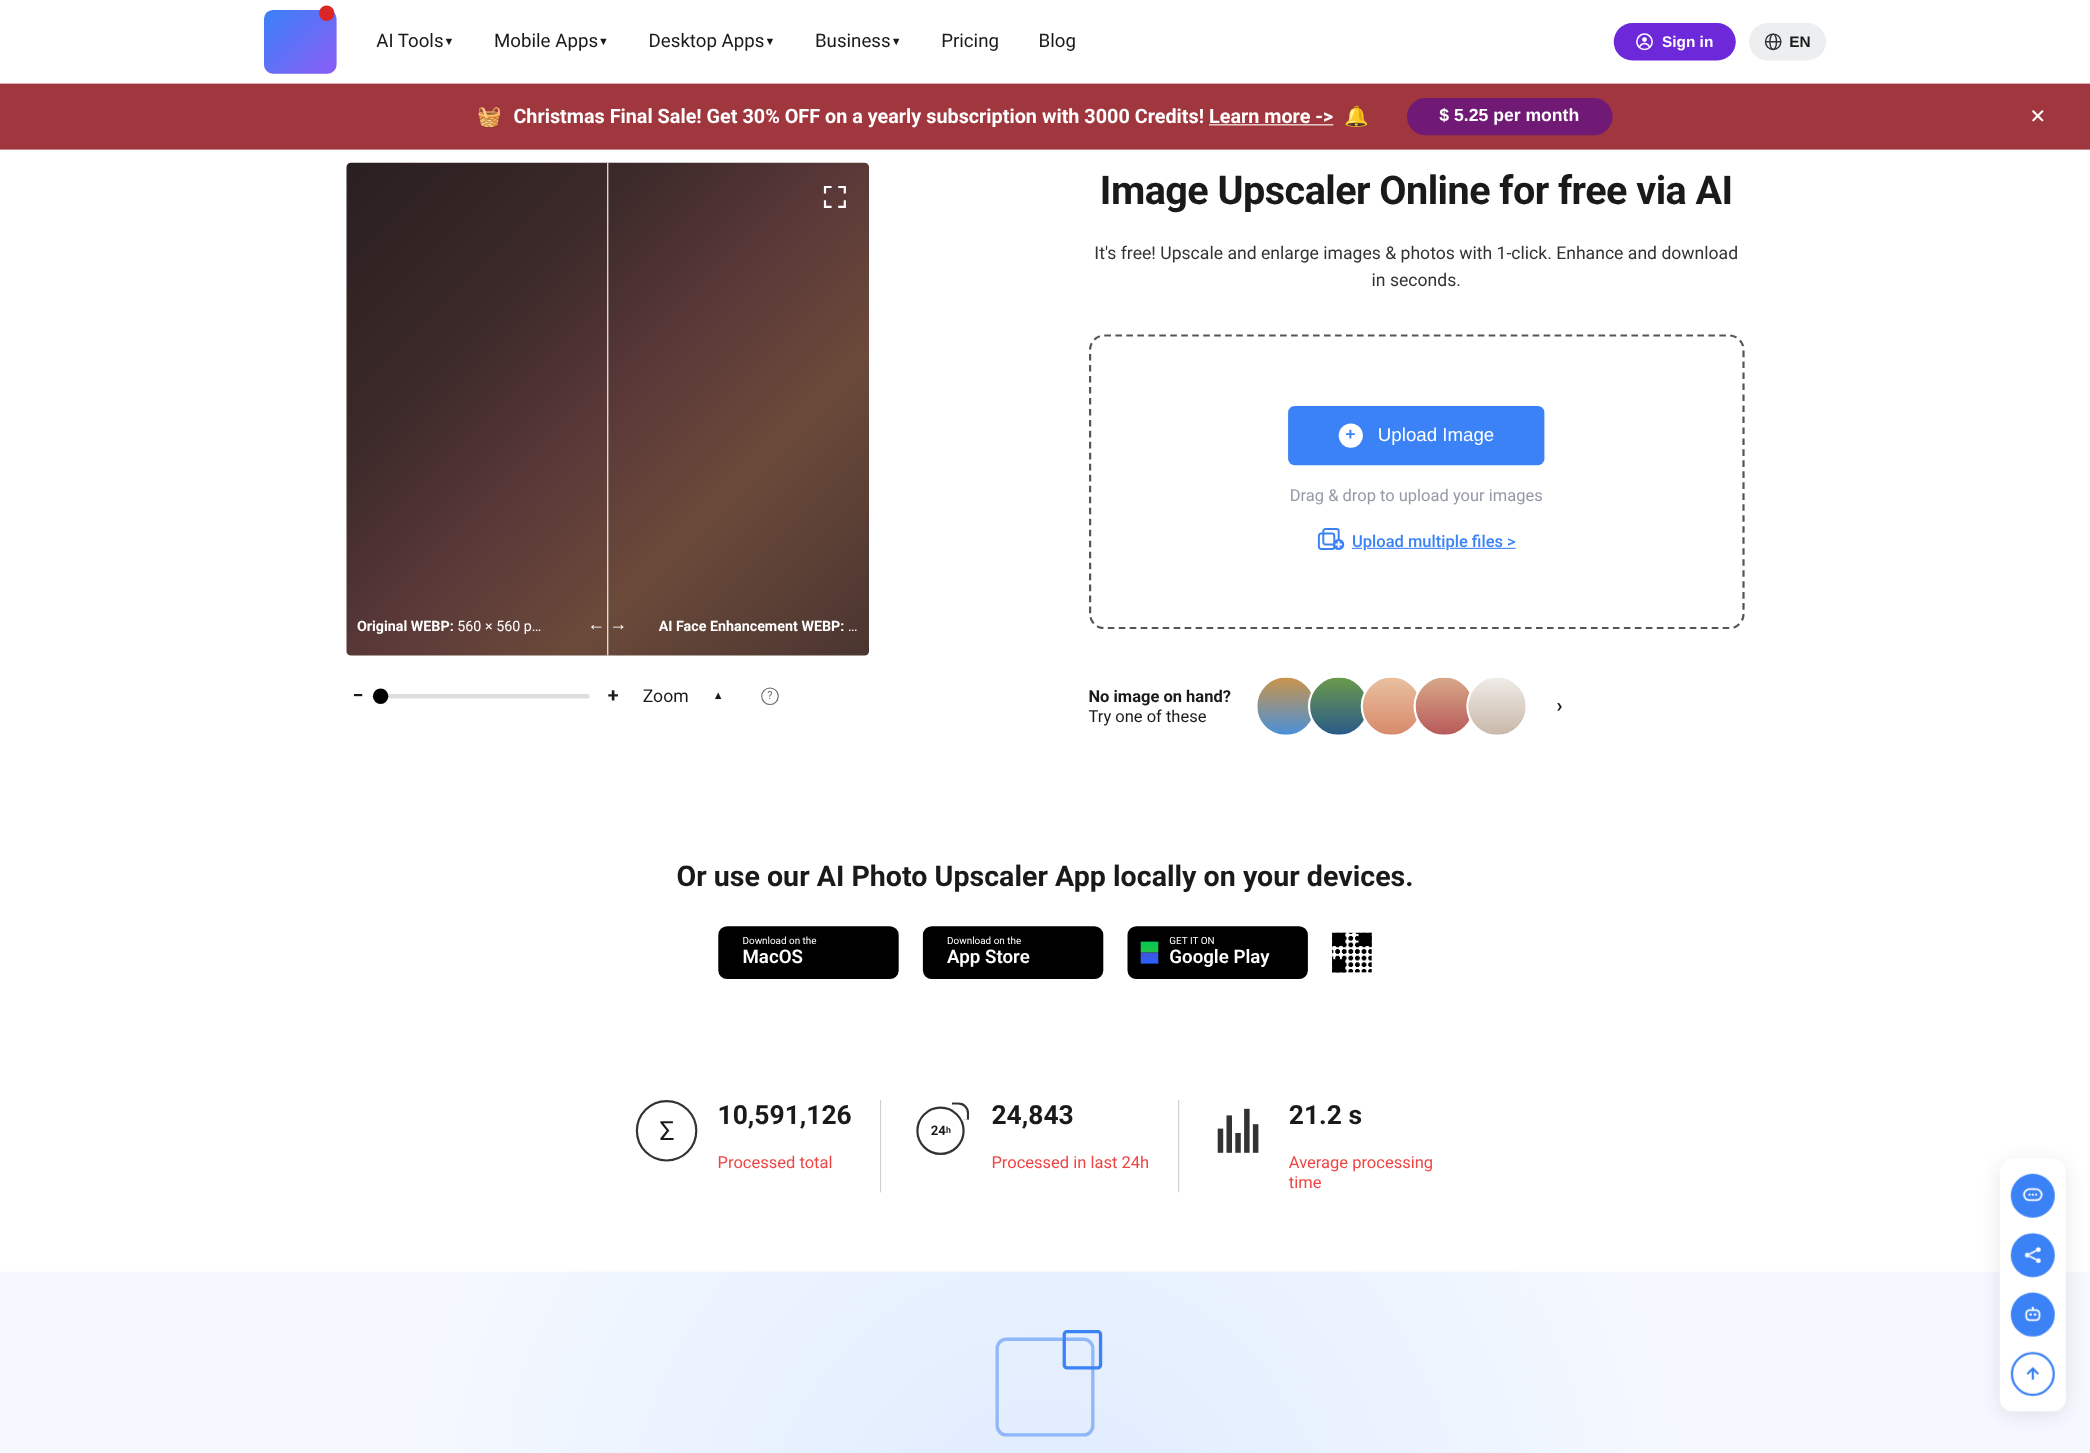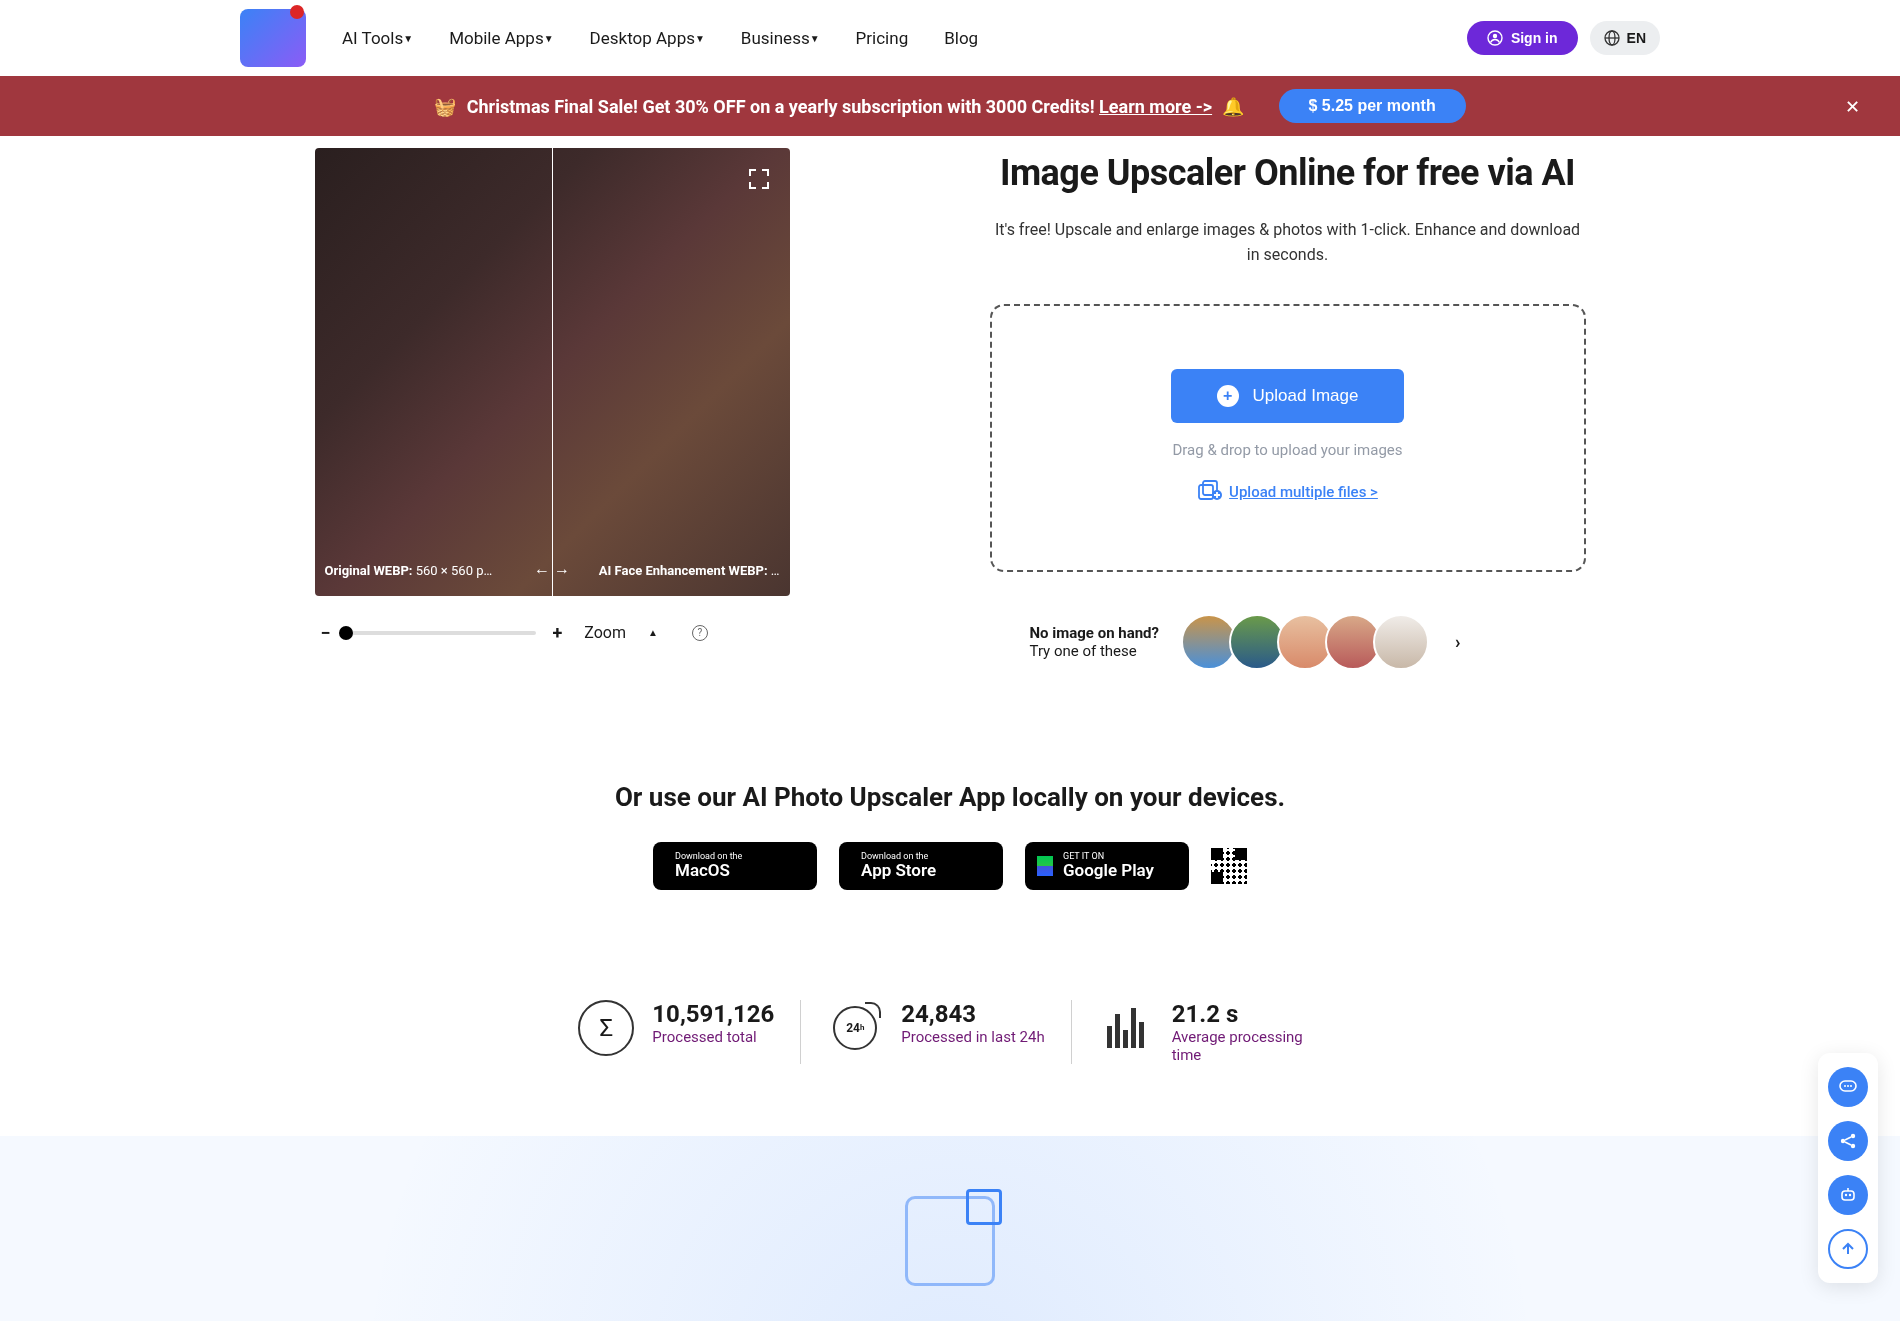--- a/index.html
+++ b/index.html
@@ -13,21 +13,21 @@
     .nav-item { display: flex; align-items: center; gap: 0; font-size: 17px; color: #1a1a1a; cursor: pointer; }
     .caret { font-size: 10px; }
     .header-right { display: flex; gap: 12px; align-items: center; }
     .signin-btn { background: #6d28d9; color: #fff; border: none; border-radius: 20px; padding: 9px 20px; display: flex; align-items: center; gap: 8px; font-size: 14px; font-weight: 600; cursor: pointer; }
     .lang-btn { background: #eceef0; border: none; border-radius: 20px; padding: 9px 14px; display: flex; align-items: center; gap: 7px; font-size: 14px; font-weight: 700; cursor: pointer; color:#1a1a1a; }
     
     
     .banner { background: #a0373e; color: #fff; display: flex; align-items: center; justify-content: center; height: 60px; position:relative; font-size: 18px; gap: 10px;}
     .banner b { font-weight:700; }
     .banner-link { color:#fff; text-decoration: underline; font-weight:700; }
-    .banner-price { background:#3b82f6; border:none; color:#fff; border-radius: 20px; padding: 8px 30px; margin-left: 24px; font-size:16px; font-weight:600; cursor:pointer;}
+    .banner-price { background:#701a75; border:none; color:#fff; border-radius: 20px; padding: 8px 30px; margin-left: 24px; font-size:16px; font-weight:600; cursor:pointer;}
     .banner-close { position:absolute; right: 40px; color:#fff; font-size:18px; cursor:pointer; }
     
     
     .hero { display:flex; padding: 12px 0 0; gap: 200px; justify-content:center;}
     
     .compare { position:relative; width: 475px; }
     .compare-img { width:475px; height:448px; border-radius:4px; background:
       linear-gradient(135deg, #2a1f1f 0%, #3d2a2a 30%, #5a3838 50%, #6b4a3a 70%, #4a3530 100%);
       position:relative; overflow:hidden;}
     .compare-img::before{content:'';position:absolute;left:50%;top:0;bottom:0;width:1px;background:#fff;}
@@ -52,21 +52,21 @@
     .hero-sub{ text-align:center; font-size:16px; margin-top:24px; color:#333; line-height:1.55;}
     .dropzone{ margin-top:36px; border:2px dashed #555; border-radius:14px; height:268px; display:flex; flex-direction:column; align-items:center; justify-content:center; gap:18px;}
     .upload-btn{ background:#3b82f6; color:#fff; border:none; border-radius:6px; padding: 16px 46px; display:flex; align-items:center; gap:14px; font-size:17px; font-weight:500; cursor:pointer;}
     .plus-circ{width:22px;height:22px;border-radius:50%;background:#fff;color:#3b82f6;display:flex;align-items:center;justify-content:center;font-weight:900;font-size:16px;}
     .drop-hint{color:#939aa6;font-size:15px;}
     .multi-row{display:flex;align-items:center;gap:6px;}
     .multi-icon{color:#3b82f6;}
     .multi-link{color:#3b82f6;text-decoration:underline;font-size:15px;font-weight:500;cursor:pointer;}
     
     .samples{display:flex;align-items:center;margin-top:42px;gap:22px;}
-    .samples-text p{font-size:15px;font-weight:700;margin-left:40px;}
+    .samples-text p{font-size:15px;font-weight:700;}
     .samples-text p:last-child{font-weight:400;}
     .thumbs{display:flex;}
     .thumb{width:56px;height:56px;border-radius:50%;margin-left:-8px;border:2px solid #fff;}
     .thumb:nth-child(1){background:linear-gradient(#c9944a,#4a90d9);margin-left:0;}
     .thumb:nth-child(2){background:linear-gradient(#6a9a4a,#2a5a8a);}
     .thumb:nth-child(3){background:linear-gradient(#e8c0a0,#d88a6a);}
     .thumb:nth-child(4){background:linear-gradient(#d8a888,#b85a5a);}
     .thumb:nth-child(5){background:linear-gradient(#f0ece8,#c8b8a8);}
     .samples-next{font-size:18px;font-weight:700;cursor:pointer;color:#1a1a1a;margin-left:4px;}
     
@@ -92,21 +92,21 @@
     .sigma{border:2px solid #333;border-radius:50%;width:56px;height:56px;display:flex;align-items:center;justify-content:center;font-size:24px;}
     .clock24{border:2px solid #333;border-radius:50%;width:44px;height:44px;display:flex;align-items:center;justify-content:center;font-size:12px;position:relative;font-weight:700;}
     .clock24::before{content:'';position:absolute;top:-6px;right:-6px;width:14px;height:14px;border:2px solid #333;border-bottom:none;border-left:none;border-top-right-radius:10px;}
     .bars{display:flex;align-items:end;gap:3px;}
     .bars span{display:block;width:5px;background:#333;}
     .bars span:nth-child(1){height:22px;} .bars span:nth-child(2){height:34px;} .bars span:nth-child(3){height:18px;} .bars span:nth-child(4){height:40px;} .bars span:nth-child(5){height:26px;}
     .people{display:flex;gap:3px;}
     .people span{width:12px;height:28px;background:linear-gradient(#6b9bc7,#333);border-radius:6px 6px 2px 2px;position:relative;}
     .people span::before{content:'';position:absolute;top:-10px;left:1px;width:10px;height:10px;border-radius:50%;background:#6b9bc7;}
     .stat-val{font-size:24px;font-weight:700;}
-    .stat-lbl{font-size:15px;color:#701a75;margin-top:0; max-width:150px;}
+    .stat-lbl{font-size:15px;color:#ef4444;margin-top:20px; max-width:150px;}
     
     
     .bottom{margin-top:72px;height:250px;background:radial-gradient(circle at 50% 100%, rgba(59,130,246,0.12), rgba(59,130,246,0) 60%), #f5f9ff;display:flex;justify-content:center;padding-top:60px;}
     .bottom-inner{width:90px;height:90px;border:3px solid rgba(59,130,246,0.5);border-radius:10px;position:relative;}
     .bottom-inner::after{content:'';position:absolute;top:-10px;right:-10px;width:30px;height:30px;border:3px solid #3b82f6;border-radius:4px;}
     
     
     .fab{position:fixed;right:22px;bottom:38px;display:flex;flex-direction:column;gap:14px;background:#fff;padding:14px 10px;border-radius:12px;box-shadow:0 4px 20px rgba(0,0,0,0.1);}
     .fab-btn{width:40px;height:40px;border-radius:50%;display:flex;align-items:center;justify-content:center;color:#fff;font-size:18px;cursor:pointer;border:none;}
     .fab-chat{background:#3b82f6;} .fab-share{background:#3b82f6;} .fab-bot{background:#3b82f6;} .fab-up{background:#fff;color:#3b82f6;border:2px solid #3b82f6;}

